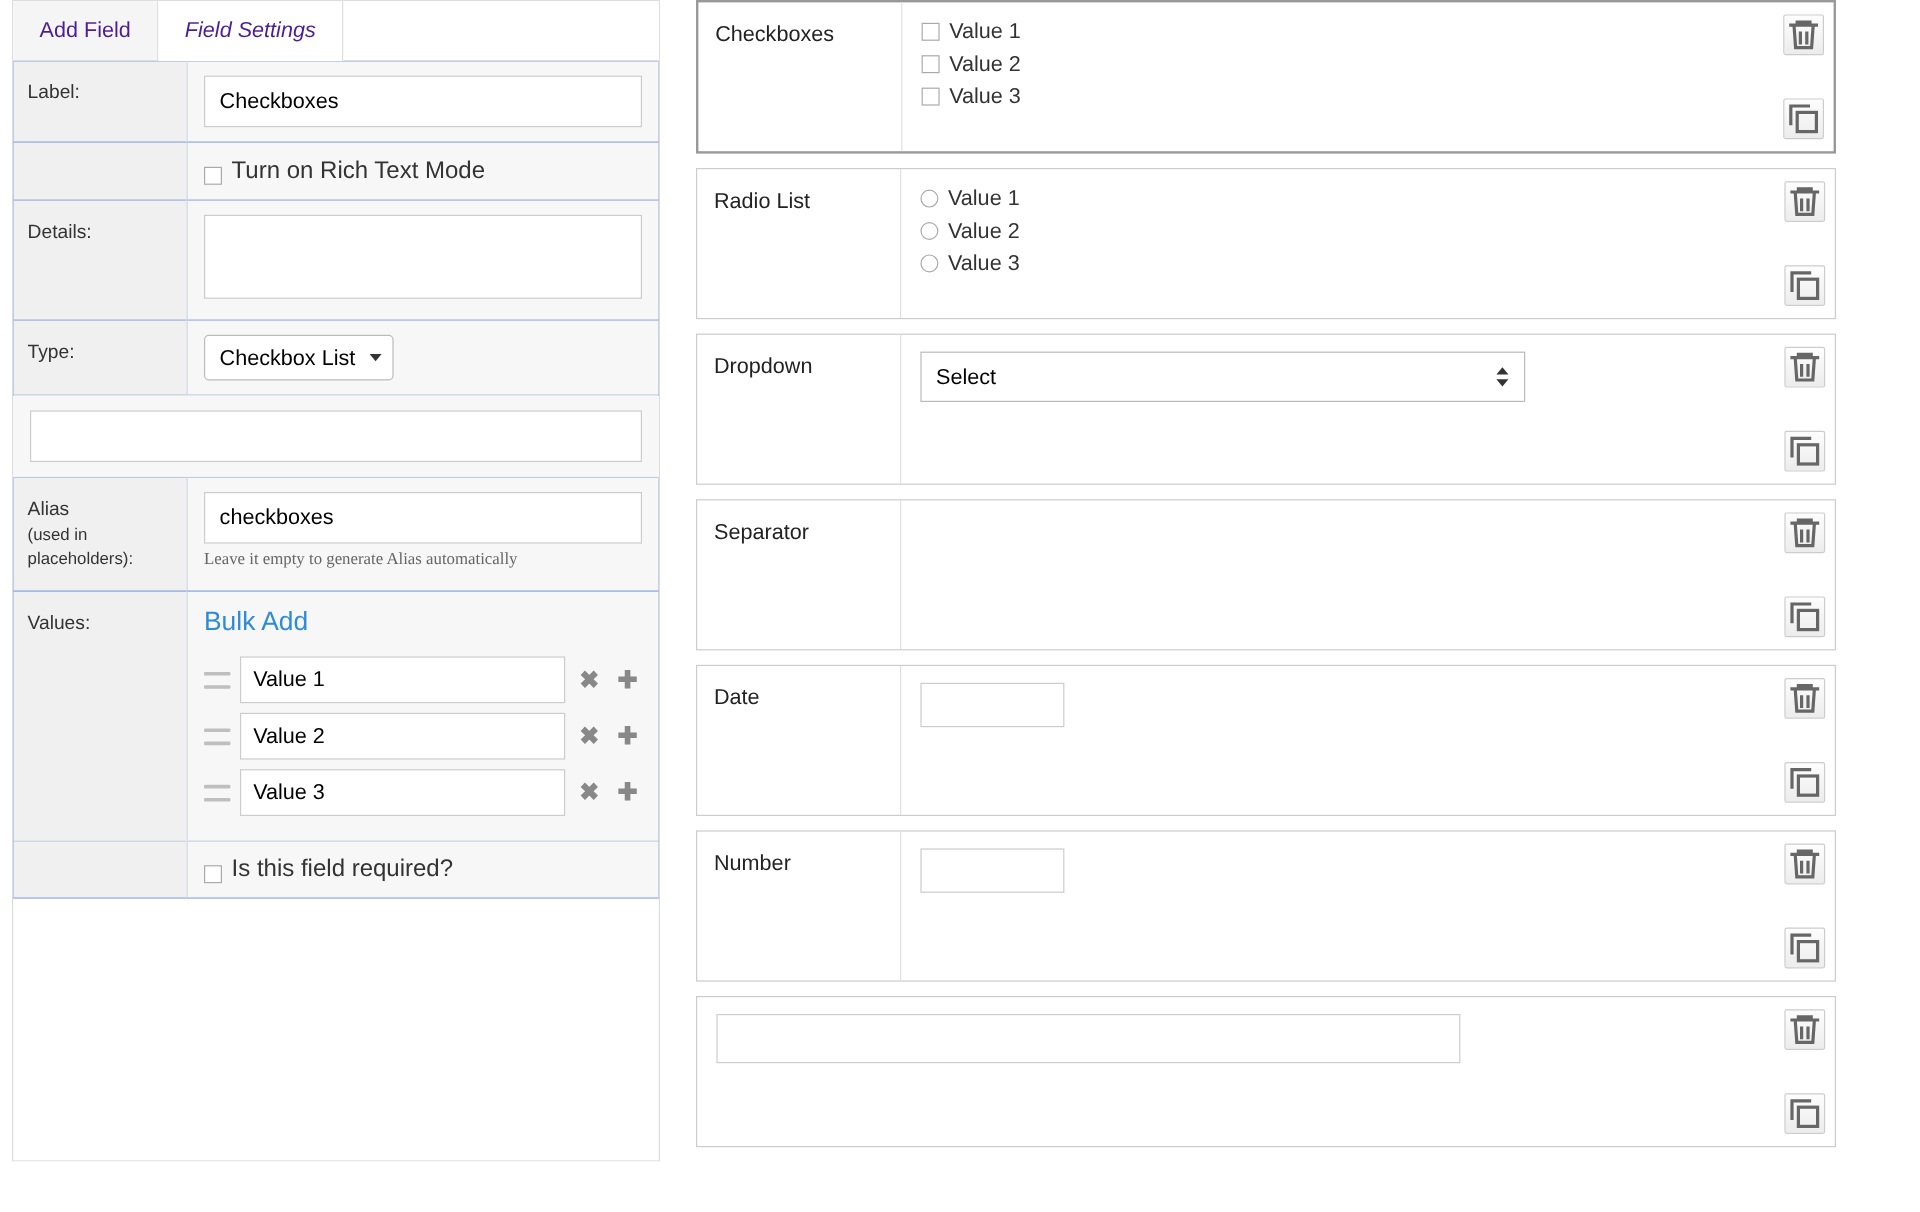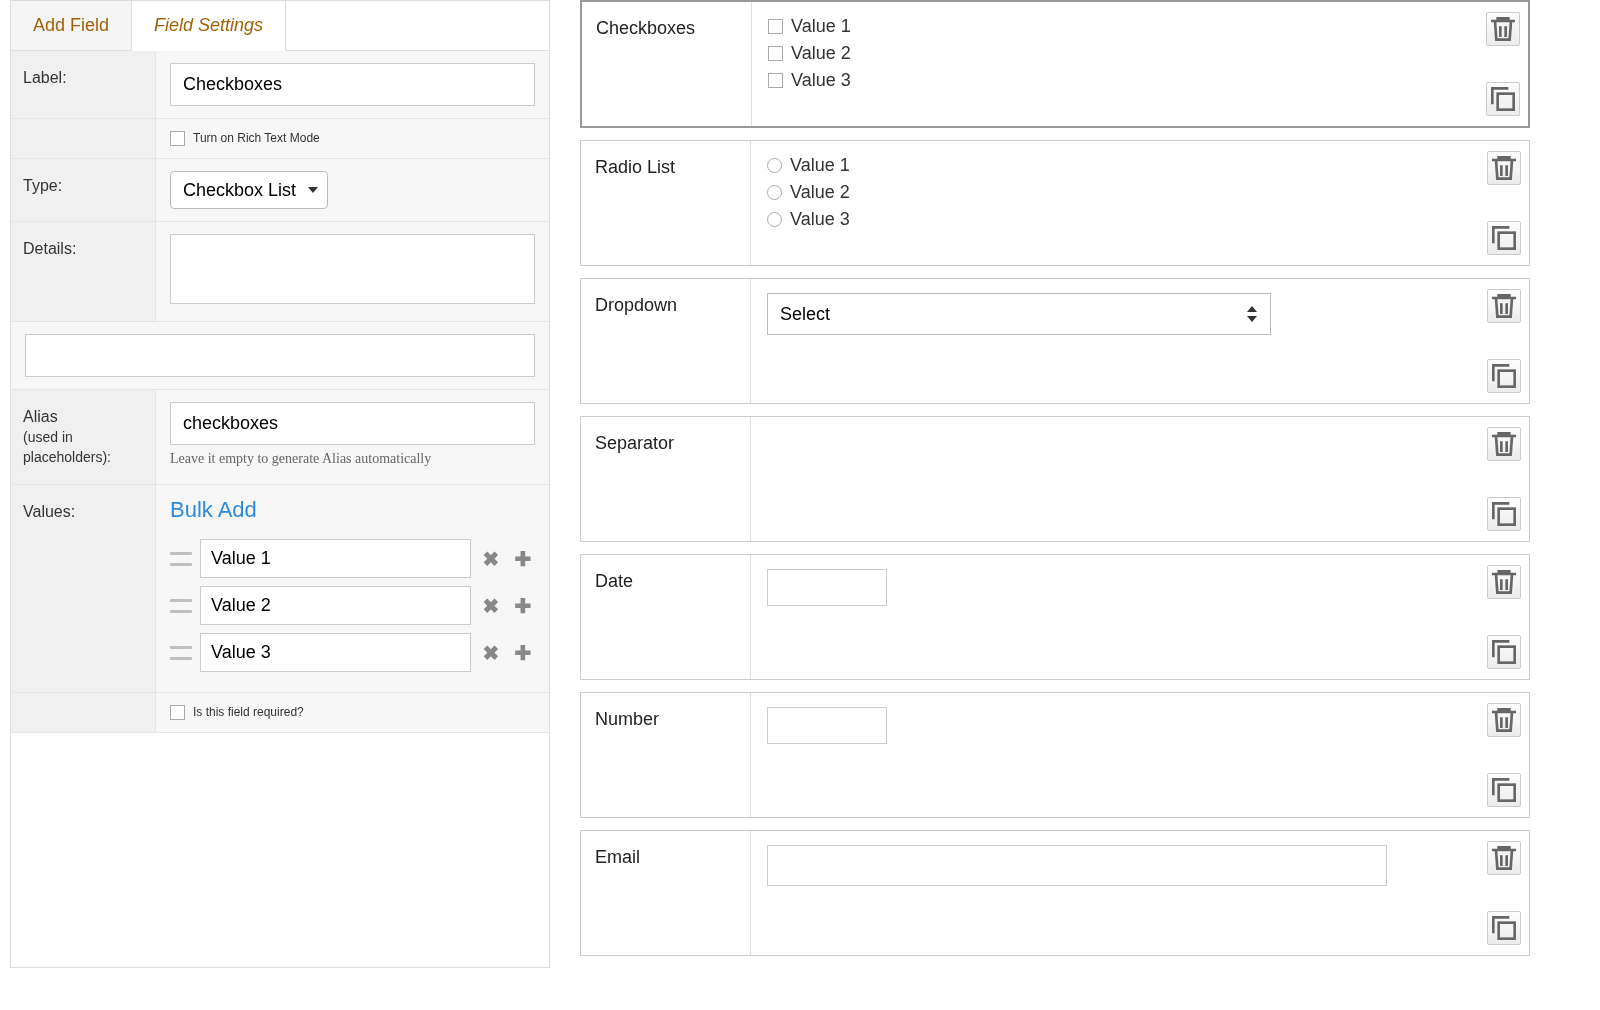--- a/index.html
+++ b/index.html
@@ -2,41 +2,41 @@
 <html><head>
 <meta charset="utf-8">
 <style>
 * { box-sizing: border-box; margin: 0; padding: 0; }
 body { font-family: -apple-system, BlinkMacSystemFont, "Segoe UI", Arial, sans-serif; font-size: 17px; color: #333; background: #fff; }
 .app { display: flex; gap: 30px; padding: 0 10px; }
 
 
 .left-panel { width: 540px; border: 1px solid #ddd; background: #fff; position: relative; }
 .tabs { display: flex; border-bottom: 1px solid #ddd; background: #fff; }
-.tab { padding: 14px 22px; cursor: pointer; font-size: 18px; color: #a16207; border-right: 1px solid #ddd; background: #f5f5f5; }
+.tab { padding: 14px 22px; cursor: pointer; font-size: 18px; color: #4c1d95; border-right: 1px solid #ddd; background: #f5f5f5; }
 .tab.active { background: #fff; border-bottom: 1px solid #fff; margin-bottom: -1px; font-style: italic; }
 
 .settings-body { padding: 0; overflow-y: auto; max-height: 860px; position: relative; }
 .settings-body::-webkit-scrollbar { width: 10px; }
 .settings-body::-webkit-scrollbar-thumb { background: #c8c8c8; border-radius: 5px; }
 .settings-body::-webkit-scrollbar-track { background: #f0f0f0; }
 
 .setting-row { display: flex; border-bottom: 1px solid #e5e5e5; background: #1d4ed8; }
 .setting-label-cell { width: 145px; padding: 18px 12px; font-size: 16px; color: #333; background: #f0f0f0; border-right: 1px solid #e5e5e5; display: flex; flex-direction: column; justify-content: flex-start; }
 .setting-label-cell small { font-size: 14px; line-height: 1.3; margin-top: 2px; }
 .setting-value-cell { flex: 1; padding: 12px 14px; background: #f7f7f7; }
 
 .text-input { width: 100%; padding: 10px 12px; font-size: 18px; border: 1px solid #ccc; background: #fff; }
 .textarea-input { width: 100%; height: 70px; padding: 10px 12px; font-size: 17px; border: 1px solid #ccc; background: #fff; resize: none; }
 .select-input { padding: 8px 30px 8px 12px; font-size: 18px; border: 1px solid #bbb; background: #fff; border-radius: 4px; appearance: none; -webkit-appearance: none; position: relative; }
 .select-wrap { position: relative; display: inline-block; }
 .select-wrap::after { content: ""; position: absolute; right: 10px; top: 50%; transform: translateY(-50%); width: 0; height: 0; border-left: 5px solid transparent; border-right: 5px solid transparent; border-top: 6px solid #333; pointer-events: none; }
 .select-wrap::before { content: ""; position: absolute; right: 10px; top: 50%; transform: translateY(-8px); width: 0; height: 0; border-left: 5px solid transparent; border-right: 5px solid transparent; border-bottom: 6px solid #333; pointer-events: none; }
 
-.checkbox-row { display: flex; align-items: flex-start; gap: 8px; font-size: 12px; color: #333; }
+.checkbox-row { display: flex; align-items: flex-end; gap: 8px; font-size: 20px; color: #333; }
 .mini-checkbox { width: 15px; height: 15px; border: 1px solid #aaa; background: #fff; display: inline-block; }
 
 .hint { font-size: 14px; color: #666; margin-top: 6px; font-family: Liberation Serif, serif; }
 
 .bulk-add-link { color: #2e8bd8; font-size: 22px; cursor: pointer; display: inline-block; margin-bottom: 16px; }
 
 .value-row { display: flex; align-items: center; gap: 8px; margin-bottom: 8px; }
 .drag-handle { width: 22px; height: 14px; display: flex; flex-direction: column; justify-content: space-between; cursor: grab; opacity: 0.5; }
 .drag-handle span { display: block; height: 3px; background: #888; border-radius: 1px; }
 .value-input { flex: 1; padding: 8px 10px; font-size: 18px; border: 1px solid #ccc; background: #fff; }
@@ -89,34 +89,34 @@
         <div class="setting-label-cell"></div>
         <div class="setting-value-cell">
           <label class="checkbox-row">
             <span class="mini-checkbox"></span>
             <span>Turn on Rich Text Mode</span>
           </label>
         </div>
       </div>
 
       <div class="setting-row">
+        <div class="setting-label-cell">Details:</div>
+        <div class="setting-value-cell">
+          <textarea class="textarea-input" style=""></textarea>
+        </div>
+      </div>
+
+      <div class="setting-row">
         <div class="setting-label-cell">Type:</div>
         <div class="setting-value-cell">
           <span class="select-wrap">
             <select class="select-input">
               <option>Checkbox List</option>
             </select>
           </span>
-        </div>
-      </div>
-
-      <div class="setting-row">
-        <div class="setting-label-cell">Details:</div>
-        <div class="setting-value-cell">
-          <textarea class="textarea-input" style=""></textarea>
         </div>
       </div>
 
       <div class="setting-row">
         <div class="setting-value-cell">
           <input class="text-input" value="" style="">
         </div>
       </div>
 
       <div class="setting-row">
@@ -323,21 +323,20 @@
         <span class="action-btn">
             <svg viewBox="0 0 24 24" fill="none" stroke="currentColor" stroke-width="2">
               <rect x="8" y="8" width="12" height="12"></rect>
               <path d="M4 16V4h12"></path>
             </svg>
           </span>
       </div>
     </div>
 
     <div class="form-field-box">
-      <div class="field-name-cell">Email</div>
       <div class="field-content-cell">
         <input class="wide-input" style="">
       </div>
       <div class="field-actions-cell">
         <span class="action-btn">
             <svg viewBox="0 0 24 24" fill="none" stroke="currentColor" stroke-width="2">
               <path d="M3 6h18M8 6V4h8v2M6 6l1 14h10l1-14M10 10v8M14 10v8"></path>
             </svg>
           </span>
         <span class="action-btn">

